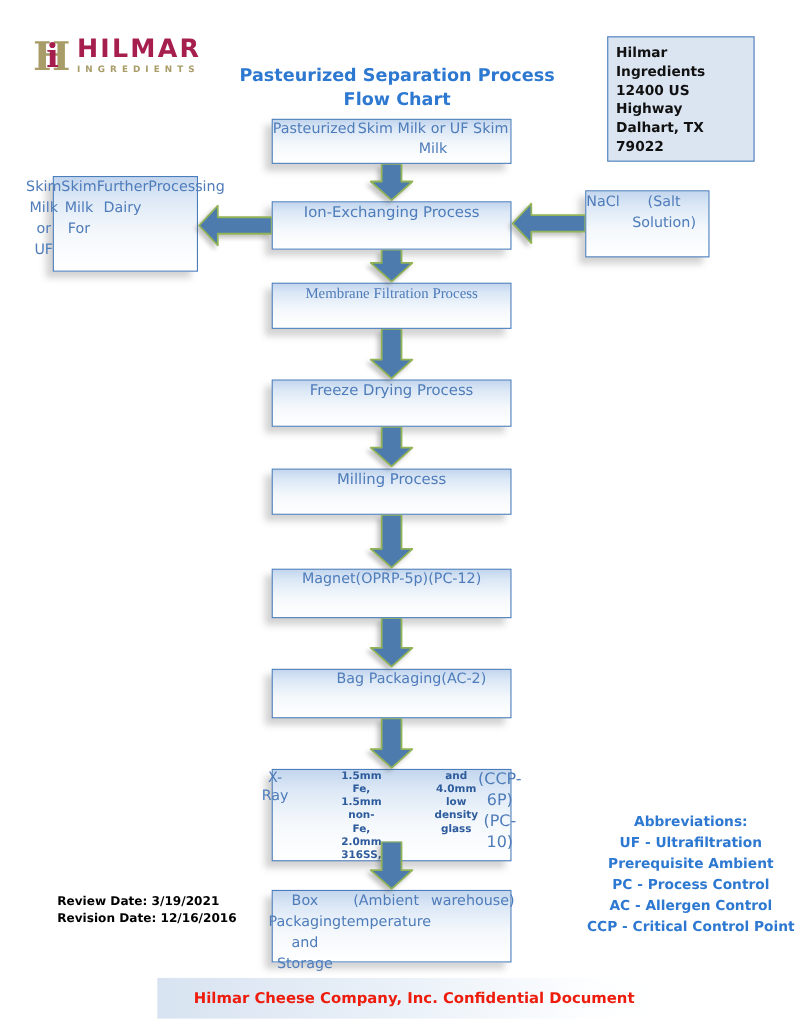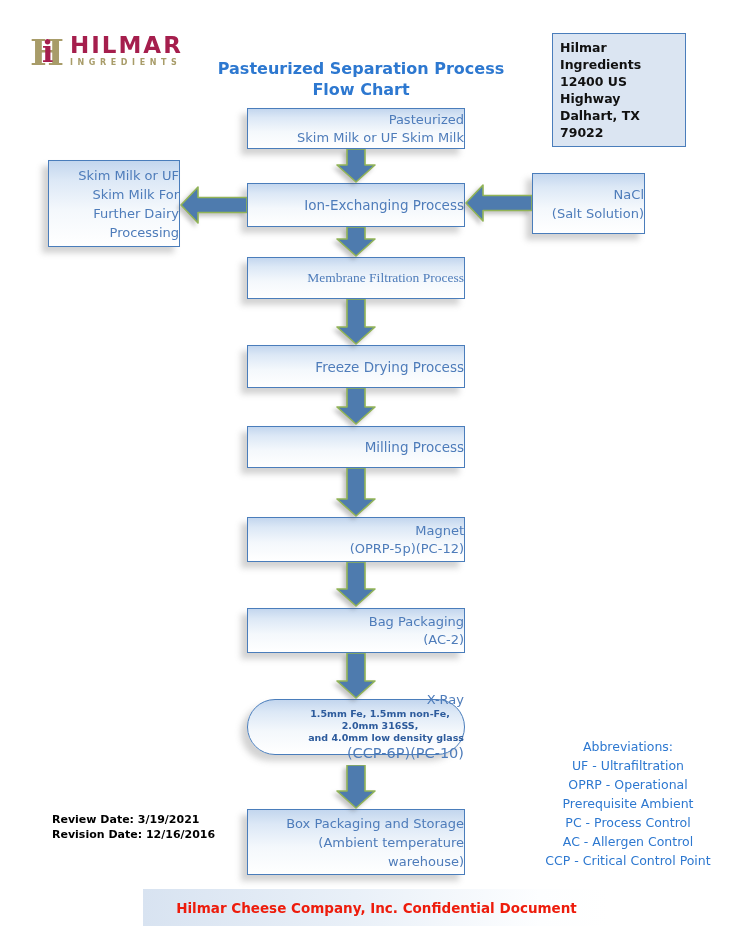--- a/index.html
+++ b/index.html
@@ -21,44 +21,44 @@
   .title{position:absolute;left:200px;top:58px;width:322px;text-align:center;
     color:#2d78d0;font-weight:bold;font-size:16px;line-height:21px;}
   
   .addr{position:absolute;left:552px;top:33px;width:134px;box-sizing:border-box;
     background:#dbe5f2;border:1px solid #4a7dbb;padding:5px 7px;
     font-size:12.5px;font-weight:bold;color:#111;line-height:17px;}
   
   .fbox{position:absolute;box-sizing:border-box;border:1.5px solid #4a7dbb;
     background:linear-gradient(180deg,#c3d6ee 0%,#dce8f6 22%,#f4f8fc 58%,#ffffff 100%);
     box-shadow:-6px 6px 6px rgba(110,110,110,0.30);
-    display:flex;flex-direction:column;justify-content:center;align-items:flex-end;
+    display:flex;flex-direction:row;justify-content:center;align-items:flex-start;
     text-align:center;color:#4e7cba;font-size:13px;line-height:18px;}
   .main{left:247px;width:218px;}
   .b1{top:108px;height:41px;}
   .b2{top:183px;height:44px;font-size:13.5px;}
   .b3{top:257px;height:42px;font-size:13.5px;font-family:Liberation Serif, serif;}
   .b4{top:345px;height:43px;font-size:13.5px;}
   .b5{top:426px;height:42px;font-size:13.5px;}
   .b6{top:517px;height:45px;}
   .b7{top:608px;height:45px;padding-left:36px;}
-  .b8{top:699px;height:56px;line-height:16px;border-radius:28px;}
+  .b8{top:699px;height:84px;line-height:16px;}
   .b8 .small{font-size:9.5px;font-weight:bold;color:#2d5b9c;line-height:12px;padding-left:48px;}
   .b8 .ccp{font-size:14.5px;line-height:19px;}
   .b9{top:809px;height:66px;line-height:19px;}
   .sideL{left:48px;top:160px;width:132px;height:87px;line-height:19px;}
   .sideR{left:532px;top:173px;width:113px;height:61px;line-height:19px;}
   
   svg.arrow{position:absolute;filter:drop-shadow(-3px 3px 2px rgba(90,90,90,0.35));}
   svg.arrow polygon{fill:#4e7bae;stroke:#92b457;stroke-width:1.6;stroke-linejoin:round;}
   
   .dates{position:absolute;left:52px;top:812px;font-size:11px;font-weight:bold;color:#000;line-height:15px;}
   
   .abbr{position:absolute;left:524px;top:737px;width:208px;text-align:center;
-    color:#2d78d0;font-weight:normal;font-size:12.5px;line-height:19px;}
+    color:#2d78d0;font-weight:bold;font-size:12.5px;line-height:19px;}
   
   .footer{position:absolute;left:143px;top:889px;width:467px;height:37px;
     background:linear-gradient(90deg,#d8e3f1 0%,#e9f0f8 45%,#fdfeff 85%,#ffffff 100%);
     display:flex;align-items:center;justify-content:center;}
   .footer span{color:#ed1c0c;font-weight:bold;font-size:13.5px;}
 </style>
 </head>
 <body>
 
 <div id="page">
@@ -174,21 +174,20 @@
     </svg>
 
   <div class="dates">
     <div>Review Date: 3/19/2021</div>
     <div>Revision Date: 12/16/2016</div>
   </div>
 
   <div class="abbr">
     <div>Abbreviations:</div>
     <div>UF - Ultrafiltration</div>
-    <div>OPRP - Operational</div>
     <div>Prerequisite Ambient</div>
     <div>PC - Process Control</div>
     <div>AC - Allergen Control</div>
     <div>CCP - Critical Control Point</div>
   </div>
 
   <div class="footer">
     <span>Hilmar Cheese Company, Inc. Confidential Document</span>
   </div>
 

